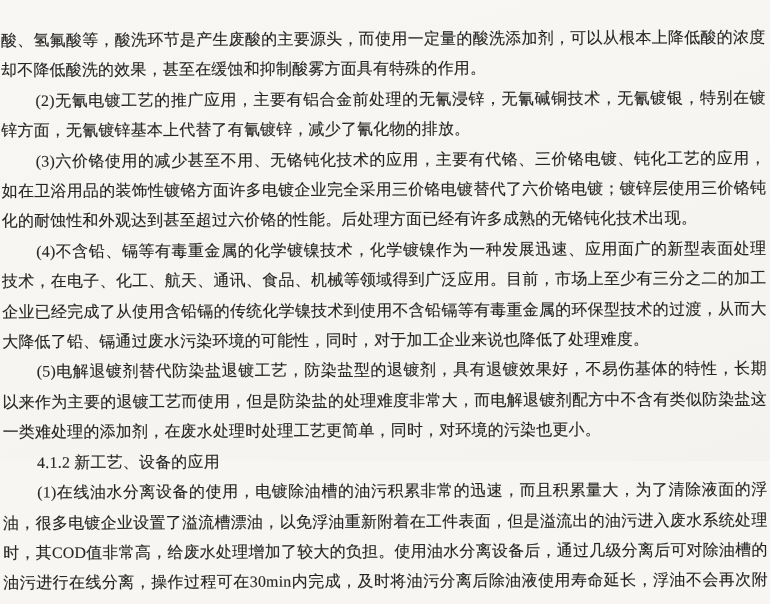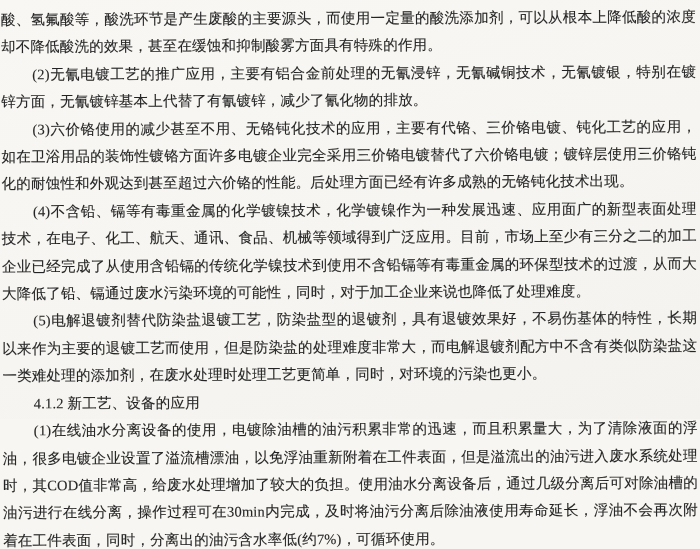--- a/index.html
+++ b/index.html
@@ -11,21 +11,21 @@
     height: 549px;
     overflow: hidden;
     background: #f7f6f2;
   }
   .page {
     position: relative;
     width: 700px;
     height: 419px;
     background: linear-gradient(160deg, #f8f7f4 0%, #f6f5f1 55%, #f3f2ee 100%);
     box-sizing: border-box;
-    padding: 5px 3px 0 2px;
+    padding: 23px 3px 0 2px;
   }
   .scan-area {
     transform: rotate(-0.25deg);
     transform-origin: 50% 50%;
     color: #262626;
     font-family: "Liberation Serif", "DejaVu Serif", serif;
     font-size: 14.5px;
     line-height: 27.4px;
     text-align: justify;
     letter-spacing: 0.2px;

